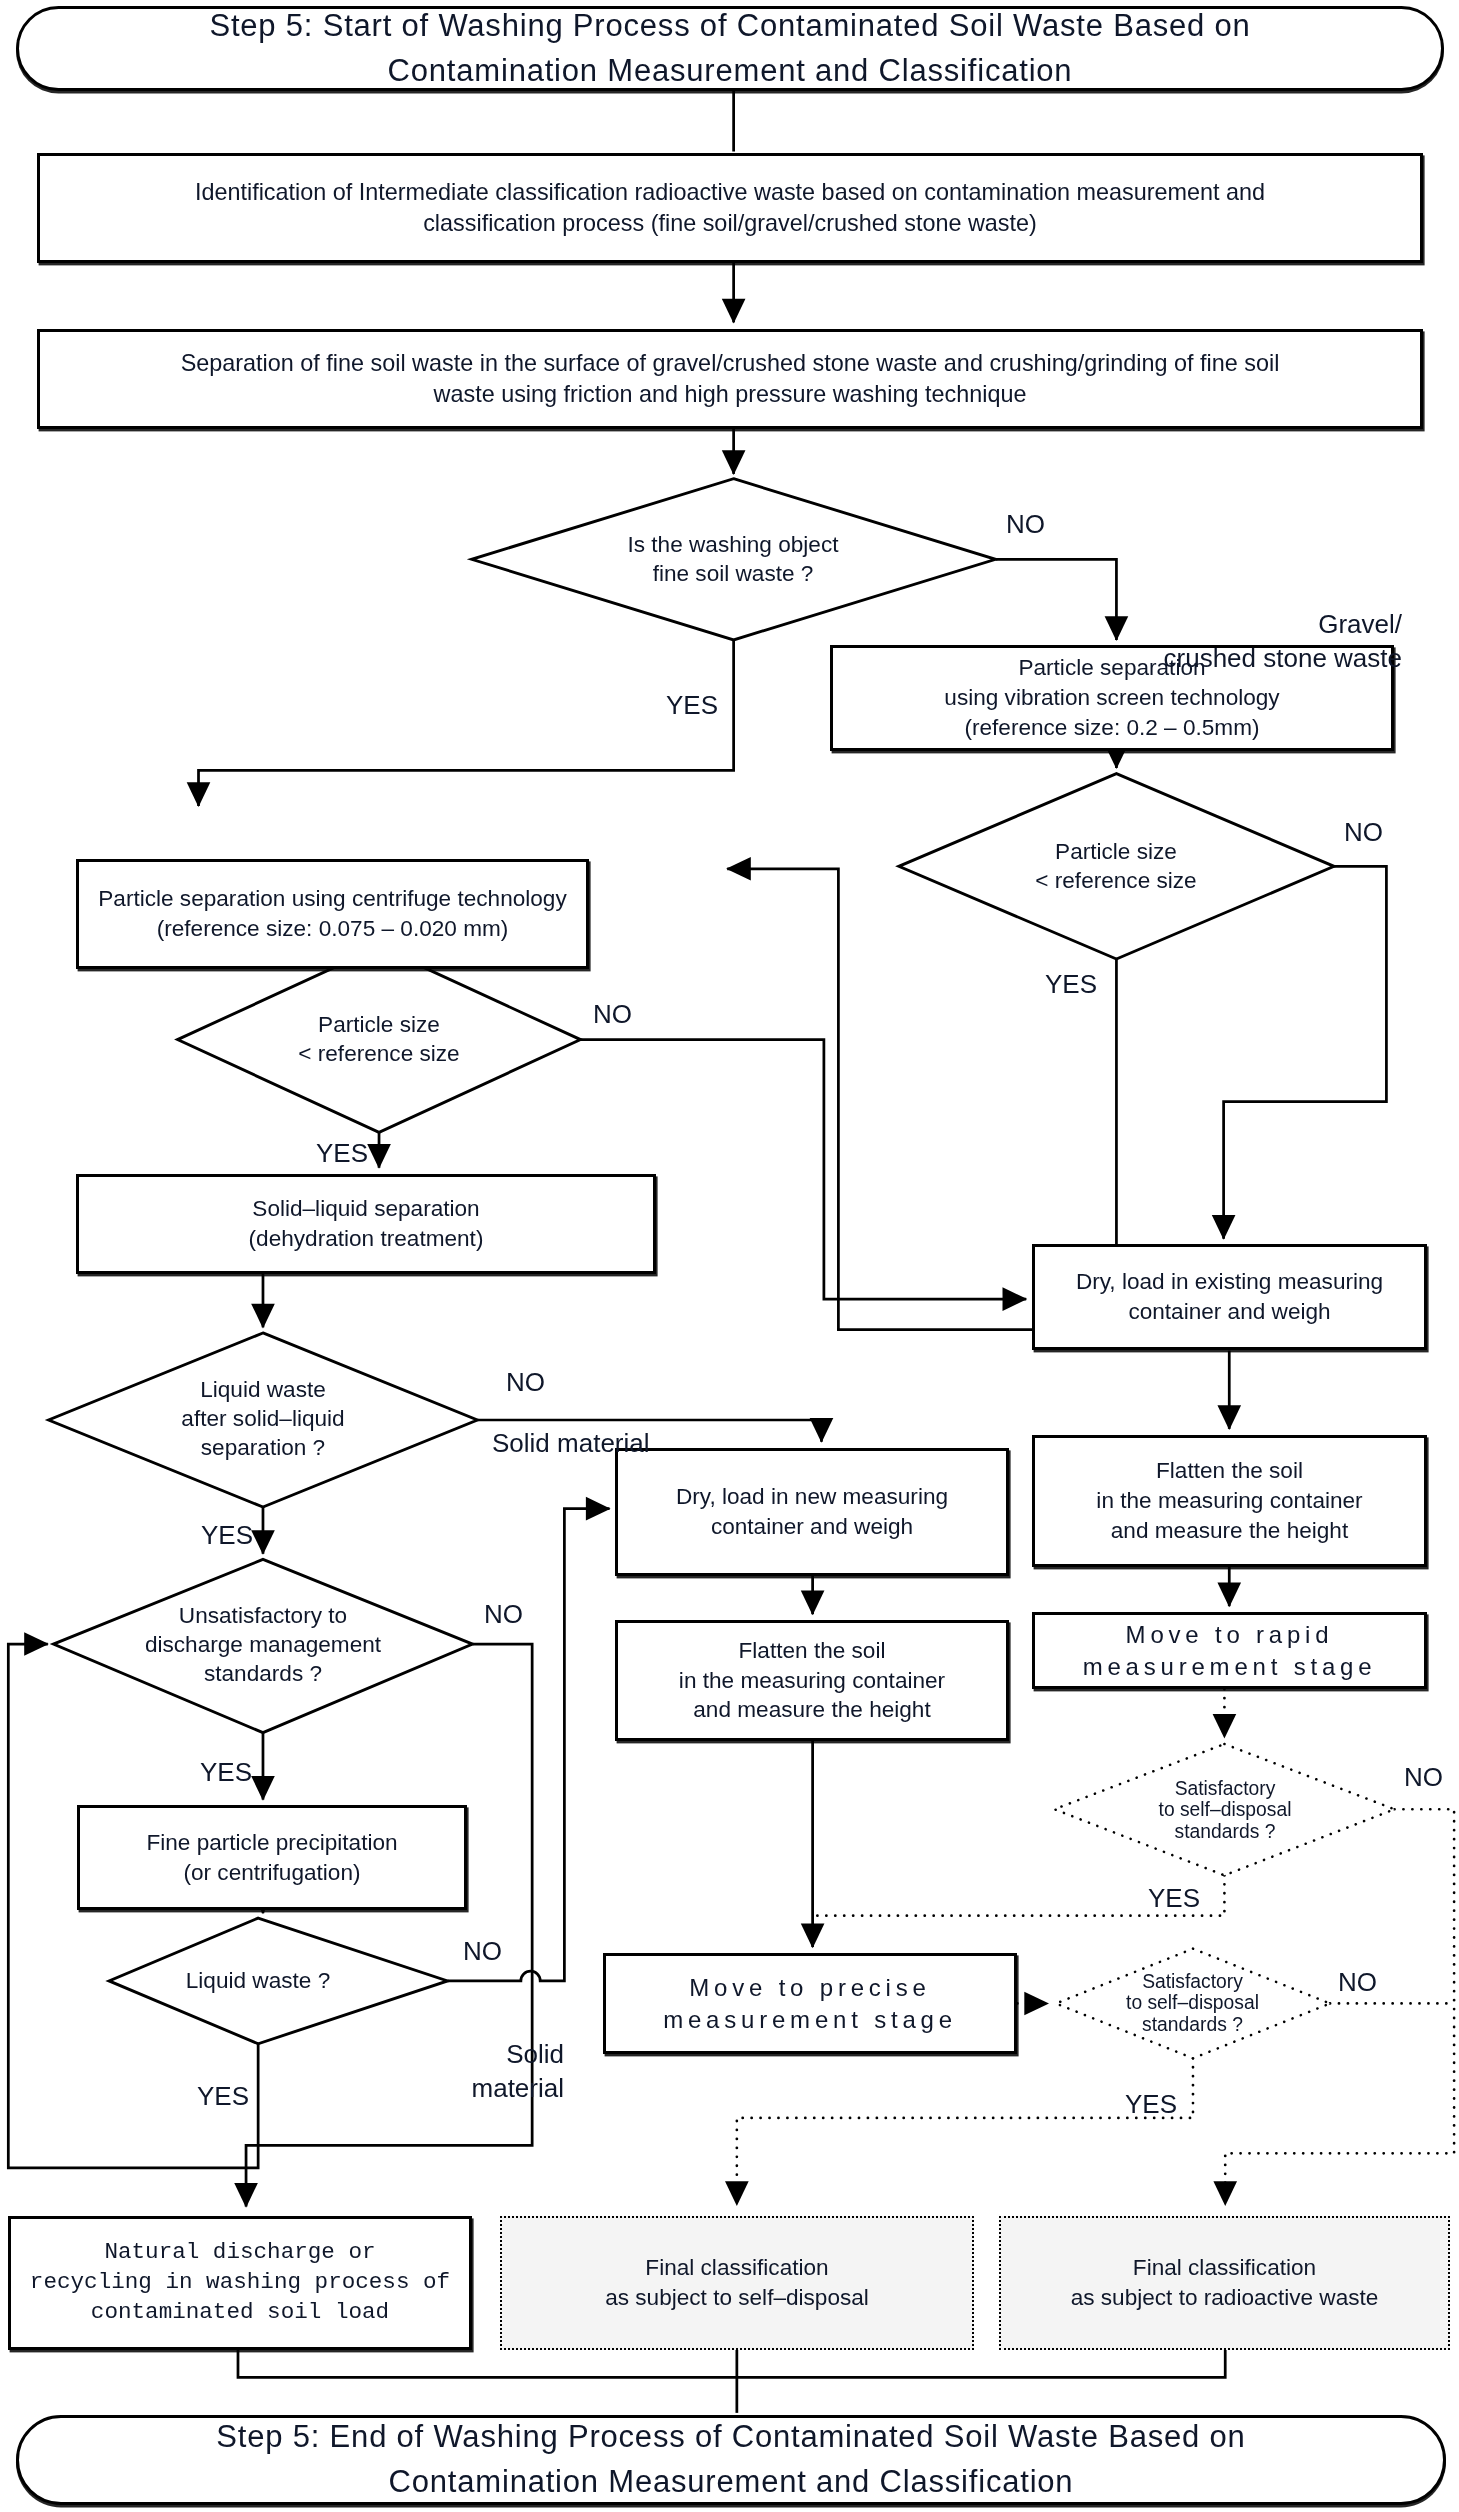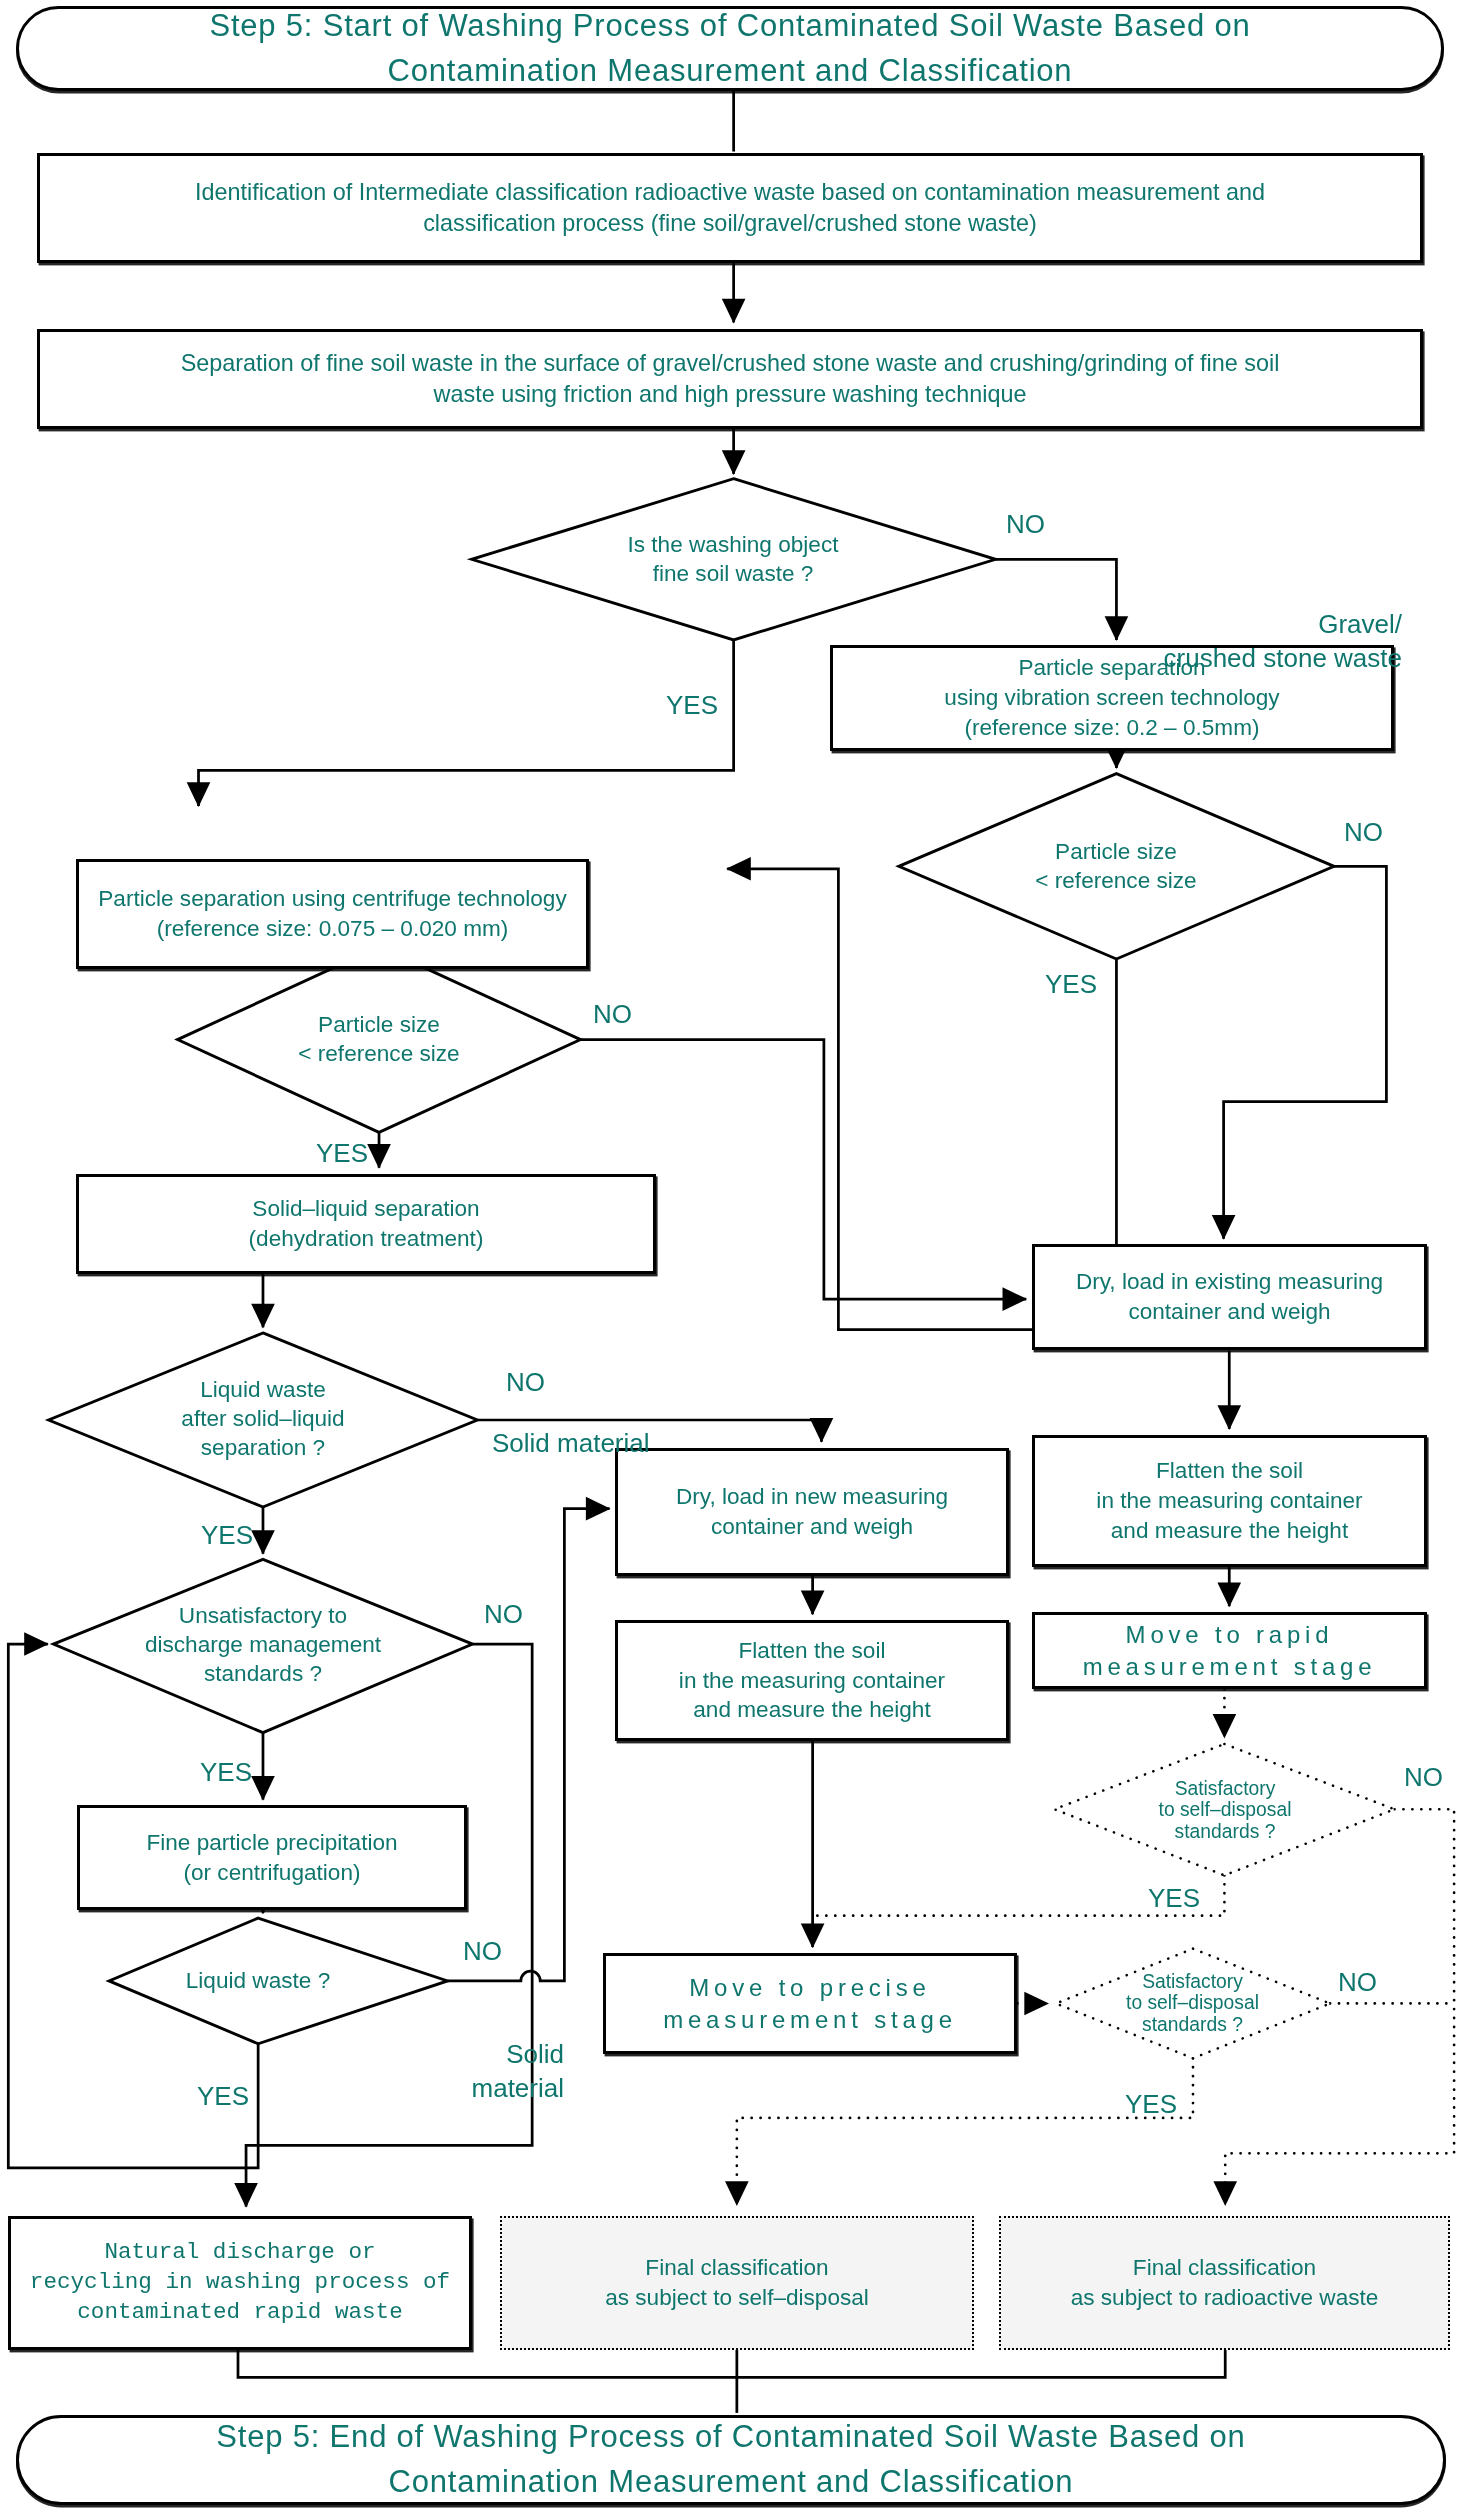--- a/index.html
+++ b/index.html
@@ -1,21 +1,21 @@
 <!DOCTYPE html>
 <html style="font-size:13px"><head>
 <meta charset="utf-8">
 <style>
   html,body{margin:0;padding:0;background:#fff;}
   #stage{
     position:relative;
     width:1460px;height:2512px;
     background:#fff;
     font-family:"Liberation Sans", sans-serif;
-    color:#0f766e;
+    color:#0f172a;
   }
   .node{
     position:absolute;
     box-sizing:border-box;
     display:flex;flex-direction:column;
     align-items:center;justify-content:center;
     text-align:center;
     background:#fff;
     line-height:1.32;
     font-size:22.6px;
@@ -191,21 +191,21 @@
   </div>
 
   <div class="node proc spaced" style="left:1032px;top:1612px;width:395px;height:77px;">
     <div>Move to rapid</div>
     <div>measurement stage</div>
   </div>
 
   <div class="node proc" style="left:8px;top:2216px;width:464px;height:134px;font-family:Liberation Mono, monospace;">
     <div>Natural discharge or</div>
     <div>recycling in washing process of</div>
-    <div>contaminated rapid waste</div>
+    <div>contaminated soil load</div>
   </div>
 
   <div class="node dottedbox" style="left:500px;top:2216px;width:474px;height:134px;">
     <div>Final classification</div>
     <div>as subject to self–disposal</div>
   </div>
 
   <div class="node dottedbox" style="left:999px;top:2216px;width:451px;height:134px;">
     <div>Final classification</div>
     <div>as subject to radioactive waste</div>

